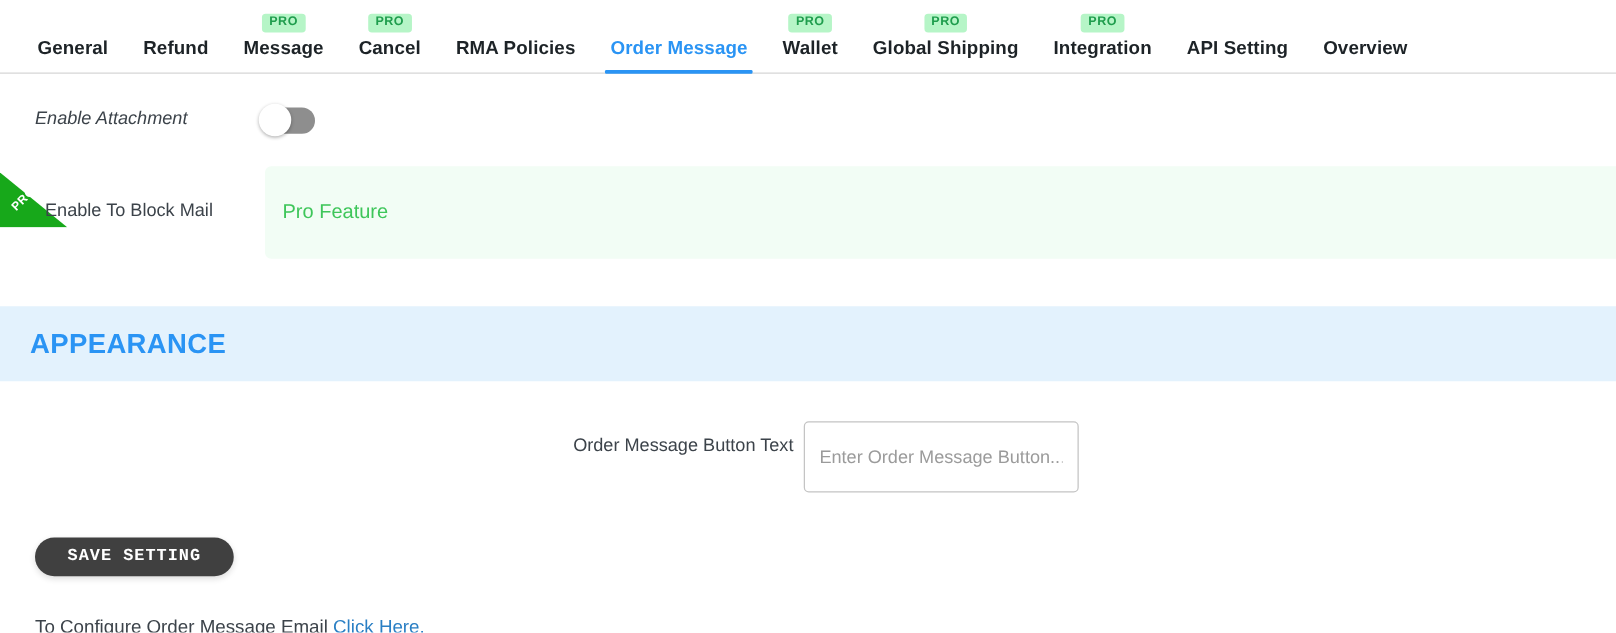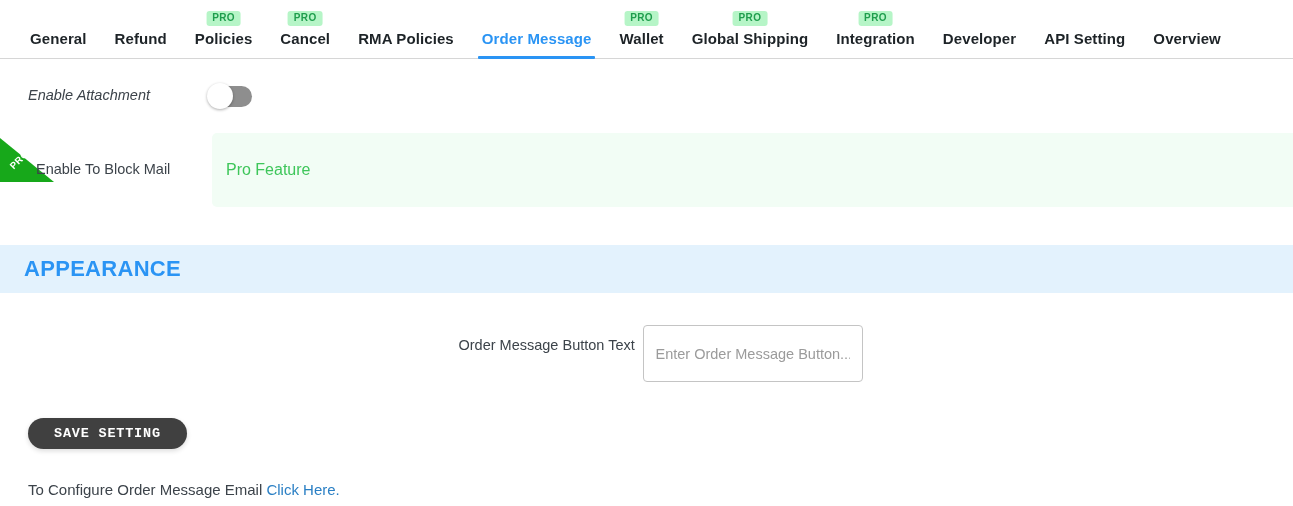--- a/index.html
+++ b/index.html
@@ -160,21 +160,21 @@
     font-size: 9.5px;
     font-weight: 700;
     letter-spacing: .5px;
     transform: rotate(-45deg);
     transform-origin: center center;
   }
 
   
   .appearance-band {
     width: 100%;
-    height: 48px;
+    height: 60px;
     background: #e3f2fd;
     display: flex;
     align-items: center;
     padding-left: 24px;
     margin-top: 38px;
   }
   .appearance-title {
     font-size: 22px;
     font-weight: 700;
     color: #2a94f4;
@@ -246,21 +246,21 @@
 <nav class="tabbar">
   <div class="tab">
     
     <span>General</span>
   </div>
   <div class="tab">
     <span>Refund</span>
   </div>
   <div class="tab">
     <span class="pro-badge">PRO</span>
-    <span>Policies</span>
+    <span>Message</span>
   </div>
   <div class="tab">
     <span class="pro-badge">PRO</span>
     <span>Cancel</span>
   </div>
   <div class="tab">
     <span>RMA Policies</span>
   </div>
   <div class="tab active">
     <span>Order Message</span>
@@ -269,23 +269,20 @@
     <span class="pro-badge">PRO</span>
     <span>Wallet</span>
   </div>
   <div class="tab">
     <span class="pro-badge">PRO</span>
     <span>Global Shipping</span>
   </div>
   <div class="tab">
     <span class="pro-badge">PRO</span>
     <span>Integration</span>
-  </div>
-  <div class="tab">
-    <span>Developer</span>
   </div>
   <div class="tab">
     <span>API Setting</span>
   </div>
   <div class="tab">
     <span>Overview</span>
   </div>
 </nav>
 
 <div class="row row-attachment">

